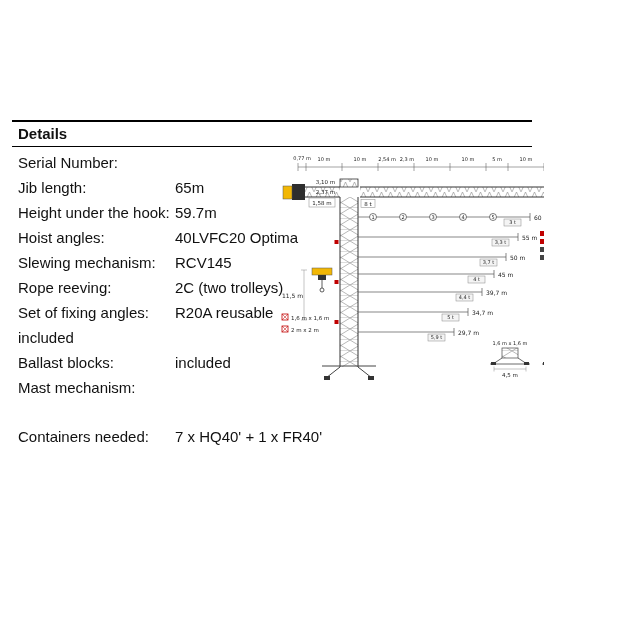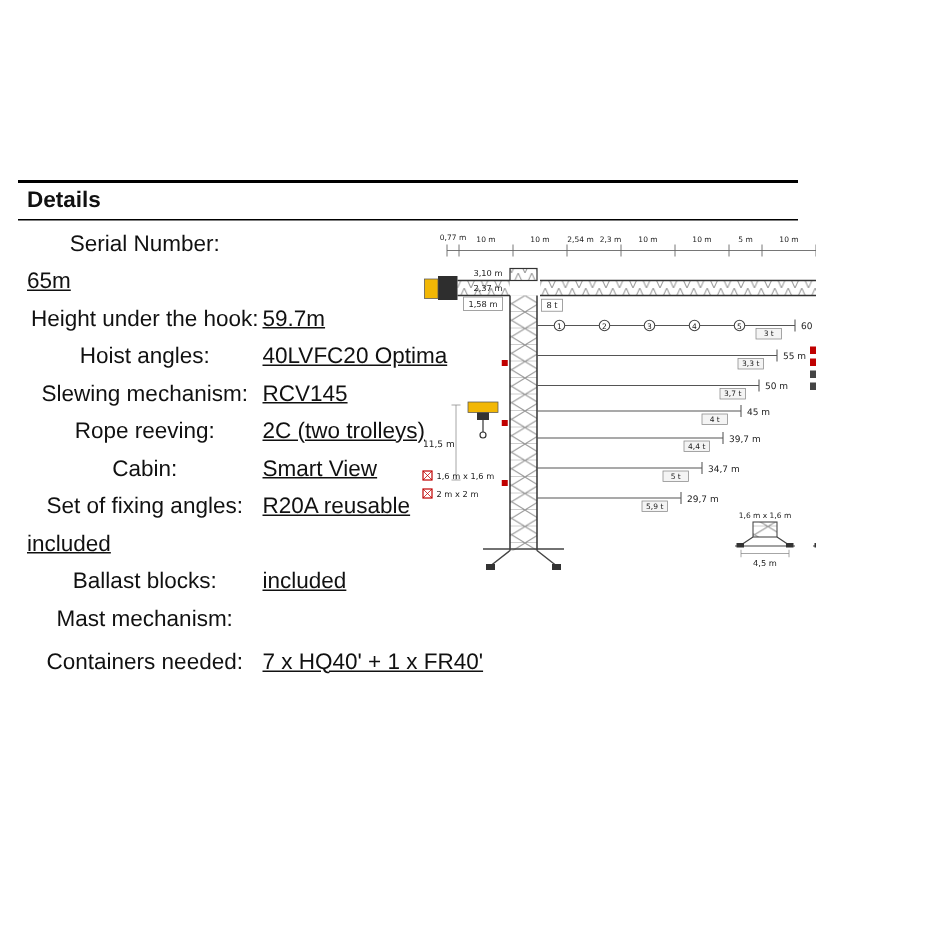--- a/index.html
+++ b/index.html
@@ -2,65 +2,62 @@
 <html><head>
 <meta charset="utf-8">
 <style>
   html,body{margin:0;padding:0;background:#fff;}
   .page{position:relative;width:544px;height:620px;background:#ffffff;
         font-family:"Liberation Sans",sans-serif;color:#111;overflow:hidden;}
   .rule-thick{position:absolute;left:12px;right:12px;top:120px;height:2px;background:#000;}
   .details-title{position:absolute;left:18px;top:125px;font-size:15px;font-weight:bold;}
   .rule-thin{position:absolute;left:12px;right:12px;top:146px;height:1px;background:#000;}
   .rows{position:absolute;left:18px;top:150px;width:430px;}
-  .row{display:flex;align-items:flex-start;padding:2.5px 0;font-size:15px;line-height:20px;text-align:center;}
+  .row{display:flex;align-items:flex-start;padding:2.5px 0;font-size:15px;line-height:20px;}
   .row .lab{width:157px;flex:none;}
-  .row .val{white-space:pre-line;text-decoration:underline;}
-  .row.gap{margin-top:4px;}
+  .row .val{white-space:pre-line;}
+  .row.gap{margin-top:24px;}
   .diagram{position:absolute;left:278px;top:142px;width:334px;height:248px;}
   svg text{font-family:"DejaVu Sans",sans-serif;fill:#222;}
   .t5{font-size:5px}.t55{font-size:5.5px}.t6{font-size:6px}
   .red{fill:#c00000;font-weight:bold}
 </style>
 </head>
 <body>
 
 <div class="page">
 
   <div class="rule-thick"></div>
   <div class="details-title">Details</div>
   <div class="rule-thin"></div>
 
   <div class="rows">
     <div class="row">
       <span class="lab">Serial Number:</span>
       <span class="val"></span>
     </div>
     <div class="row">
+      <span class="lab">Jib length:</span>
       <span class="val">65m</span>
     </div>
     <div class="row">
       <span class="lab">Height under the hook:</span>
       <span class="val">59.7m</span>
     </div>
     <div class="row">
       <span class="lab">Hoist angles:</span>
       <span class="val">40LVFC20 Optima</span>
     </div>
     <div class="row">
       <span class="lab">Slewing mechanism:</span>
       <span class="val">RCV145</span>
     </div>
     <div class="row">
       <span class="lab">Rope reeving:</span>
       <span class="val">2C (two trolleys)</span>
-    </div>
-    <div class="row">
-      <span class="lab">Cabin:</span>
-      <span class="val">Smart View</span>
     </div>
     <div class="row">
       <span class="lab">Set of fixing angles:</span>
       <span class="val">R20A reusable</span>
     </div>
     <div class="row">
       <span class="val">included</span>
     </div>
     <div class="row">
       <span class="lab">Ballast blocks:</span>

